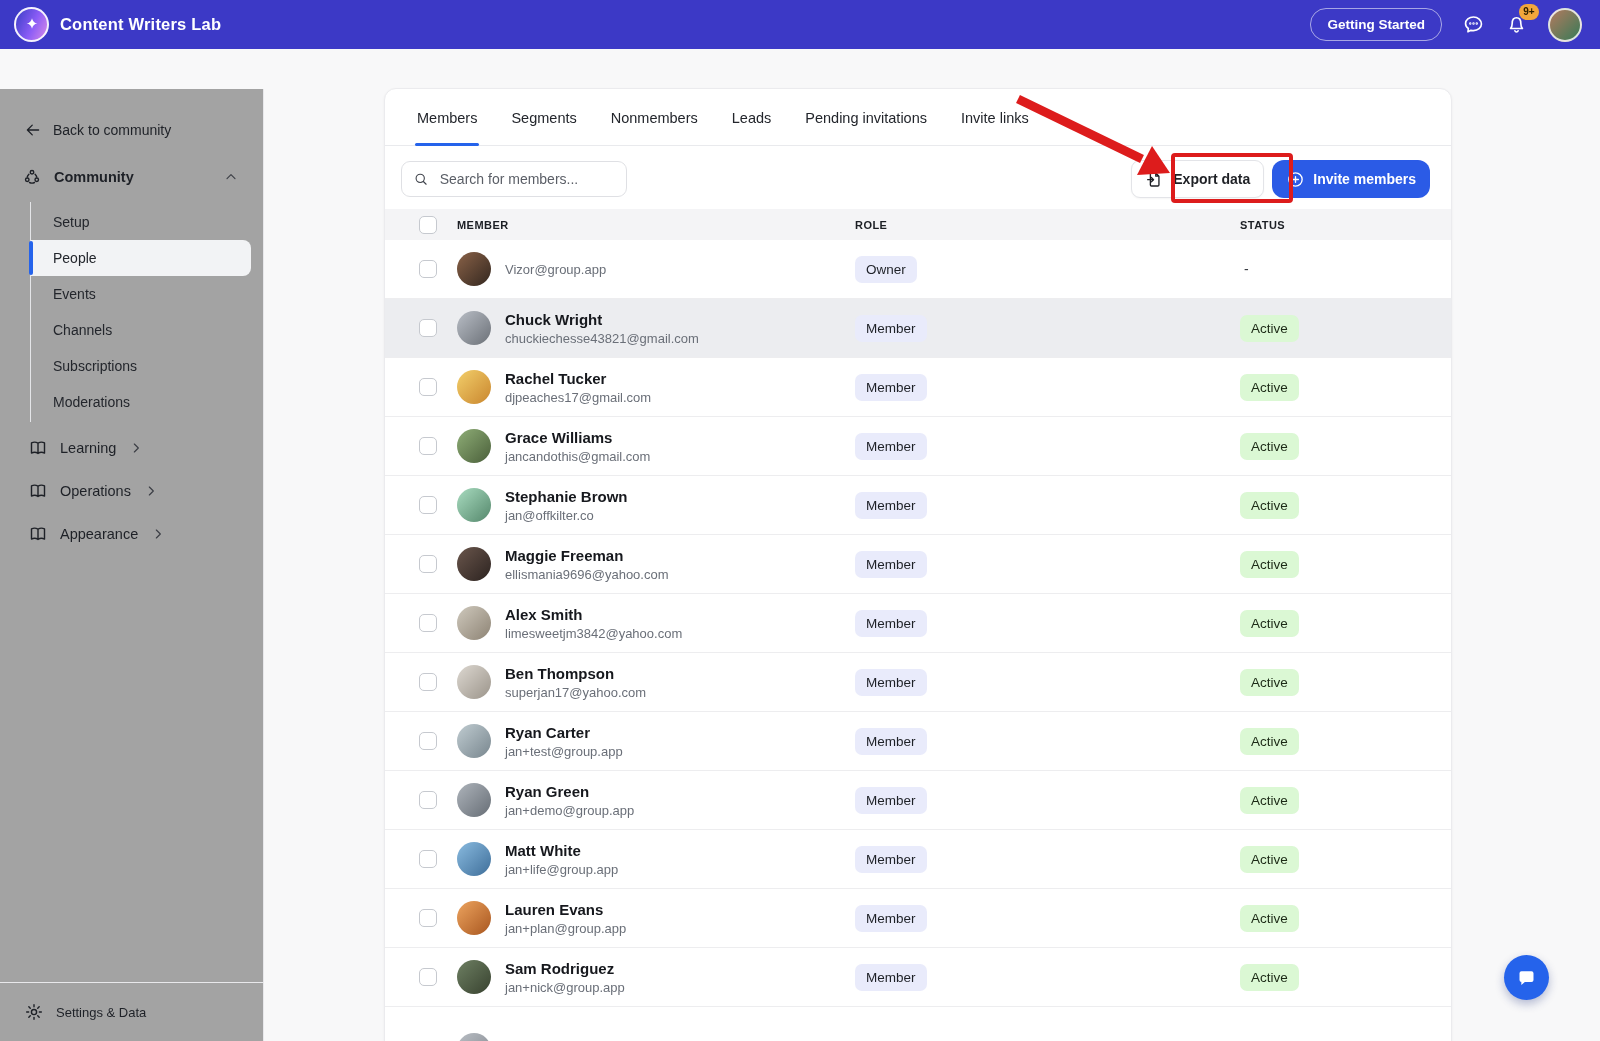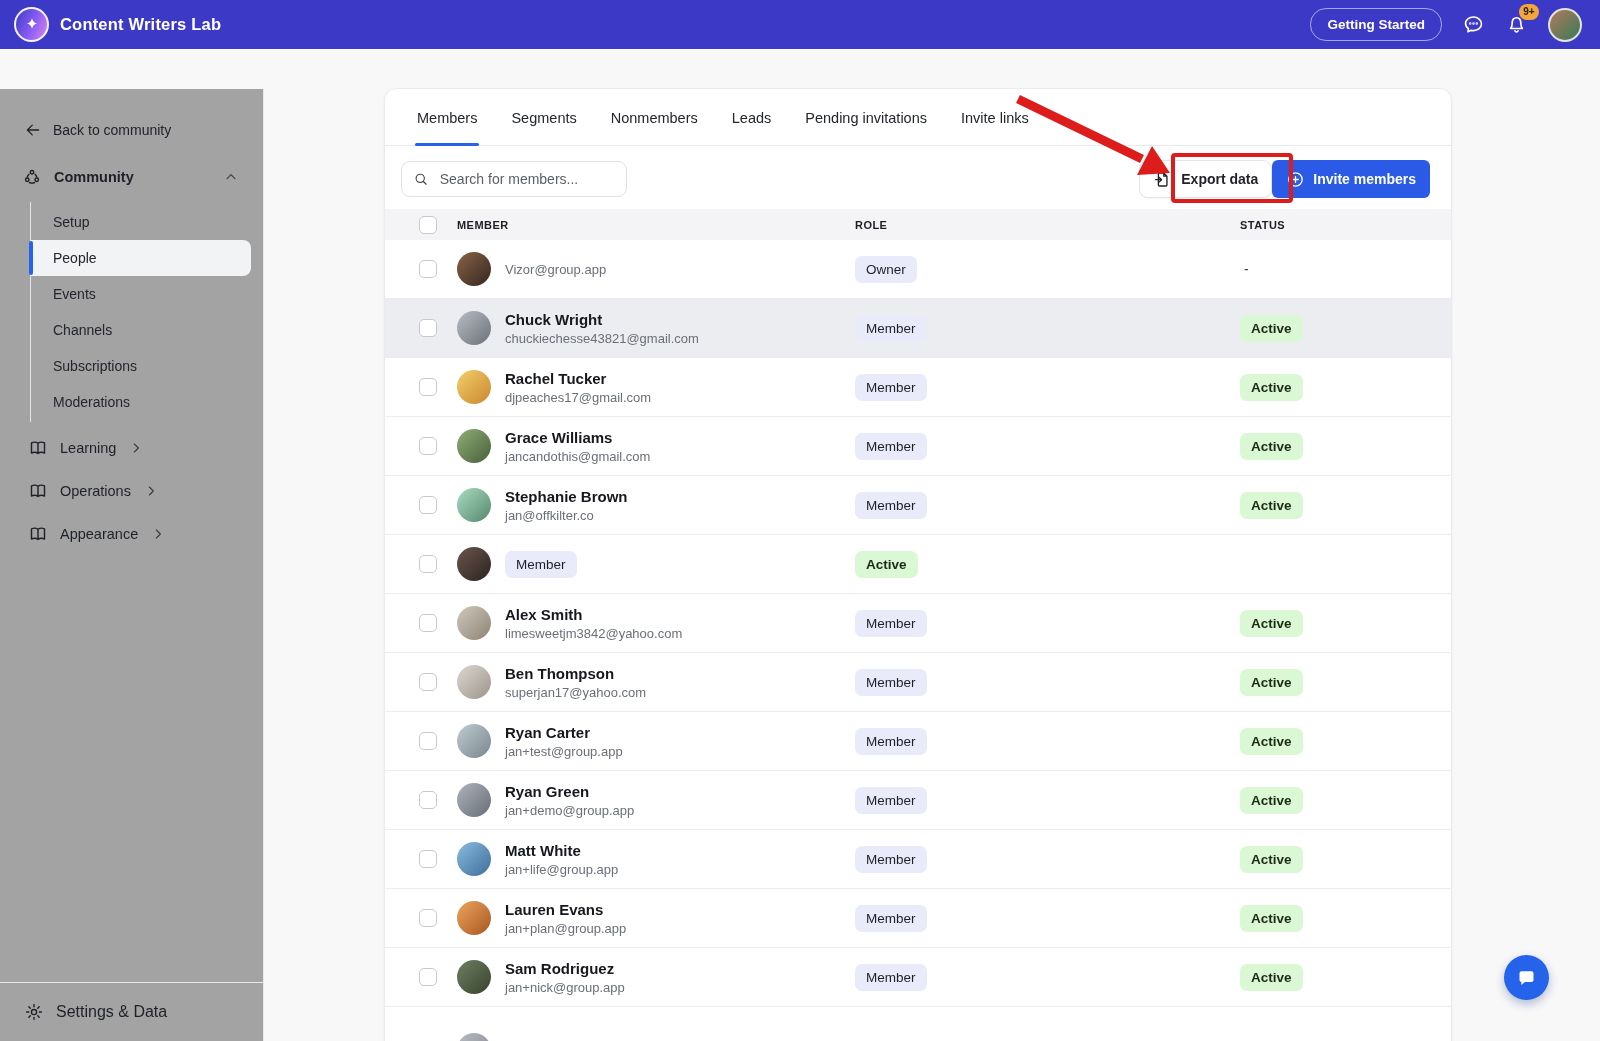--- a/index.html
+++ b/index.html
@@ -41,58 +41,58 @@
   .tree-item { position:relative; display:block; width:100%; text-align:left; background:none; border:none;
     font-family:inherit; padding:0 0 0 22px; height:36px; line-height:36px; font-size:14px; color:#23262C; cursor:pointer; }
   .tree-item.active { background:#F2F3F5; border-radius:0 8px 8px 0; }
   .tree-item.active::before { content:""; position:absolute; left:-2.5px; top:1px; bottom:1px; width:4px;
     border-radius:4px; background:#2563EB; }
   .nav-group { display:flex; align-items:center; gap:12px; margin:0 24px 0 22px; height:43px;
     font-size:14.5px; font-weight:500; color:#1E2127; background:none; border:none; font-family:inherit;
     cursor:pointer; text-align:left; }
   .nav-group .chev { margin-left:auto; color:#3A3D44; }
   .sidebar-footer { margin-top:auto; border-top:1px solid #E8E8EB; padding:19px 24px; display:flex;
-    align-items:center; gap:12px; font-size:16px; color:#1E2127; cursor:pointer; }
+    align-items:center; gap:12px; font-size:13px; color:#1E2127; cursor:pointer; }
 
   
   .content { flex:1; position:relative; background:#F8F8F9; }
   .card { position:absolute; left:120px; top:39px; width:1068px; height:1010px; background:#fff;
     border:1px solid #EBEBEE; border-radius:12px; box-shadow:0 1px 3px rgba(16,18,35,.05); overflow:hidden; }
 
   .tabs { display:flex; gap:30px; padding:0 30px; height:57px; border-bottom:1px solid #E9EAED; }
   .tab { position:relative; display:flex; align-items:center; background:none; border:none; font-family:inherit;
     font-size:14.5px; font-weight:500; color:#23262C; padding:2px 2px 0; cursor:pointer; }
   .tab.active::after { content:""; position:absolute; left:0; right:0; bottom:-1px; height:3px; border-radius:3px; background:#2563EB; }
 
   .toolbar { display:flex; align-items:center; padding:14px 21px 0 16px; height:52px; }
   .search-box { width:226px; height:36px; border:1px solid #DFE0E4; border-radius:9px; background:#fff;
     display:flex; align-items:center; gap:9px; padding:8px 11px; color:#41454d; }
   .search-box input { border:none; outline:none; font-family:inherit; font-size:14px; color:#23262C; width:100%; background:transparent; }
   .search-box input::placeholder { color:#5A5E66; }
-  .toolbar-right { margin-left:auto; display:flex; align-items:flex-end; }
+  .toolbar-right { margin-left:auto; display:flex; align-items:flex-end; gap:8px; }
   .btn-export { height:38px; display:flex; align-items:center; gap:9px; background:#fff; border:1px solid #E3E4E8;
     border-radius:9px; padding:0 13px; font-family:inherit; font-size:14px; font-weight:600; color:#1F2126;
     box-shadow:0 1px 2px rgba(0,0,0,.04); cursor:pointer; }
   .btn-invite { height:38px; display:flex; align-items:center; gap:8px; background:#2B5BE6; border:none;
-    border-radius:6px; padding:12px 14px; font-family:inherit; font-size:14px; font-weight:700; color:#fff; cursor:pointer; }
+    border-radius:12px; padding:12px 14px; font-family:inherit; font-size:14px; font-weight:700; color:#fff; cursor:pointer; }
 
   
   .thead, .trow { display:grid; grid-template-columns:38px 48px 350px 385px 1fr; align-items:center; padding:0 34px; }
   .thead { background:#F4F4F6; height:31px; margin-top:11px; font-size:11px; font-weight:700;
     letter-spacing:.45px; color:#1B1E24; }
   .th-member { grid-column:2 / 4; }
   .trow { height:59px; border-bottom:1px solid #EDEDEF; cursor:pointer; }
   .row-highlight { background:#ECEDF0; }
   .checkbox { width:18px; height:18px; border:1.5px solid #C6C9CF; border-radius:5px; background:#fff; display:inline-block; cursor:pointer; }
   .avatar { width:34px; height:34px; border-radius:50%; display:inline-block; }
   .member-name { font-size:15px; font-weight:600; color:#16181D; line-height:1.3; }
   .member-email { font-size:13px; color:#6A6F78; margin-top:1px; }
   .badge { display:inline-block; font-size:13.5px; padding:6px 11px; border-radius:7px; color:#1E2127; }
   .badge-role { background:#E9EBFB; }
-  .badge-active { background:#DBF8D4; color:#1C2A16;font-weight:bold; }
+  .badge-active { background:#DBF8D4; color:#1C2A16; }
   .status-dash { color:#3A3D44; font-size:14px; padding-left:4px; }
   .row-partial { height:34px; border-bottom:none; align-items:start; padding-top:26px; cursor:default; }
   .row-partial .avatar { background:linear-gradient(135deg,#b9bec4,#81868d); }
 
   
   .anno-rect { position:absolute; left:1171px; top:153px; width:122px; height:50px; border:4px solid #DD1C1C;
     border-radius:4px; pointer-events:none; z-index:40; }
   .anno-arrow { position:absolute; left:990px; top:86px; pointer-events:none; z-index:40; }
 
   
@@ -314,20 +314,24 @@
               <span class="member-name" style="display:block">Stephanie Brown</span>
               <span class="member-email" style="display:block">jan@offkilter.co</span>
             </span>
             <span><span class="badge badge-role">Member</span></span>
             <span><span class="badge badge-active">Active</span></span>
           </div>
 
           <div class="trow">
             <span class="checkbox"></span>
             <span class="avatar" style="background: linear-gradient(135deg, rgb(106, 86, 76), rgb(44, 35, 32));"></span>
+            <span>
+              <span class="member-name" style="display:block">Maggie Freeman</span>
+              <span class="member-email" style="display:block">ellismania9696@yahoo.com</span>
+            </span>
             <span><span class="badge badge-role">Member</span></span>
             <span><span class="badge badge-active">Active</span></span>
           </div>
 
           <div class="trow">
             <span class="checkbox"></span>
             <span class="avatar" style="background: linear-gradient(135deg, rgb(207, 201, 189), rgb(141, 131, 116));"></span>
             <span>
               <span class="member-name" style="display:block">Alex Smith</span>
               <span class="member-email" style="display:block">limesweetjm3842@yahoo.com</span>

